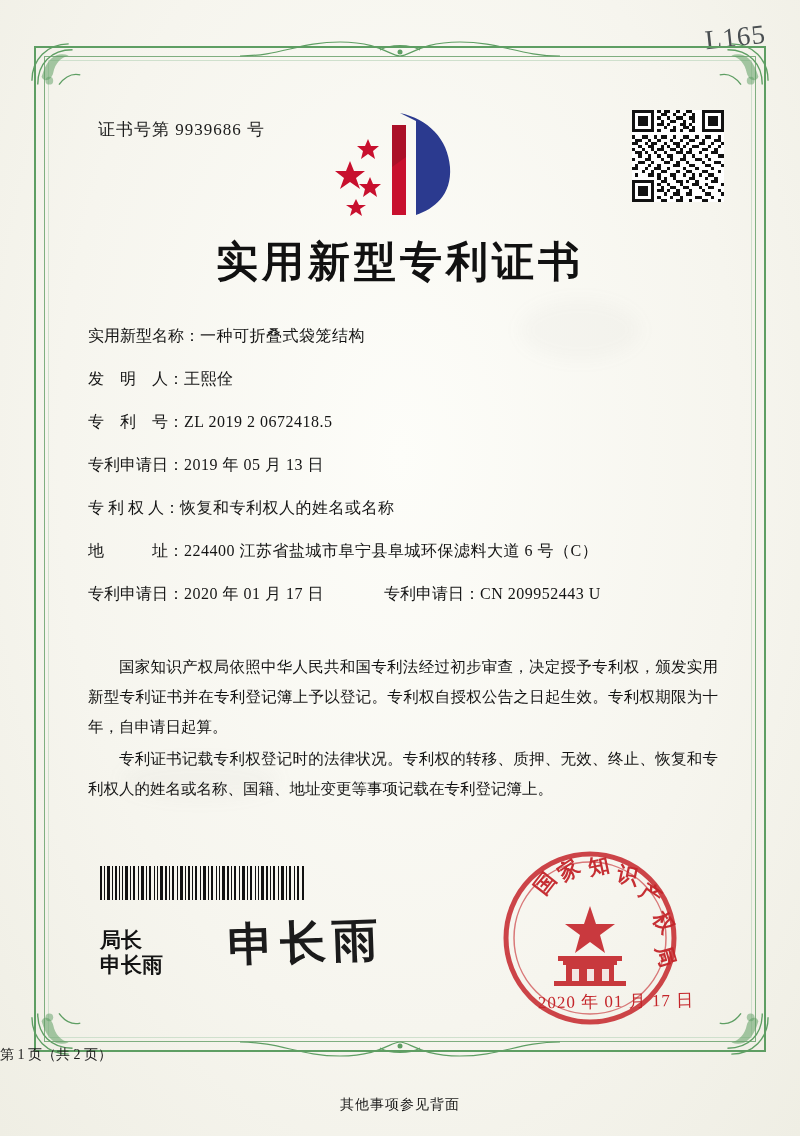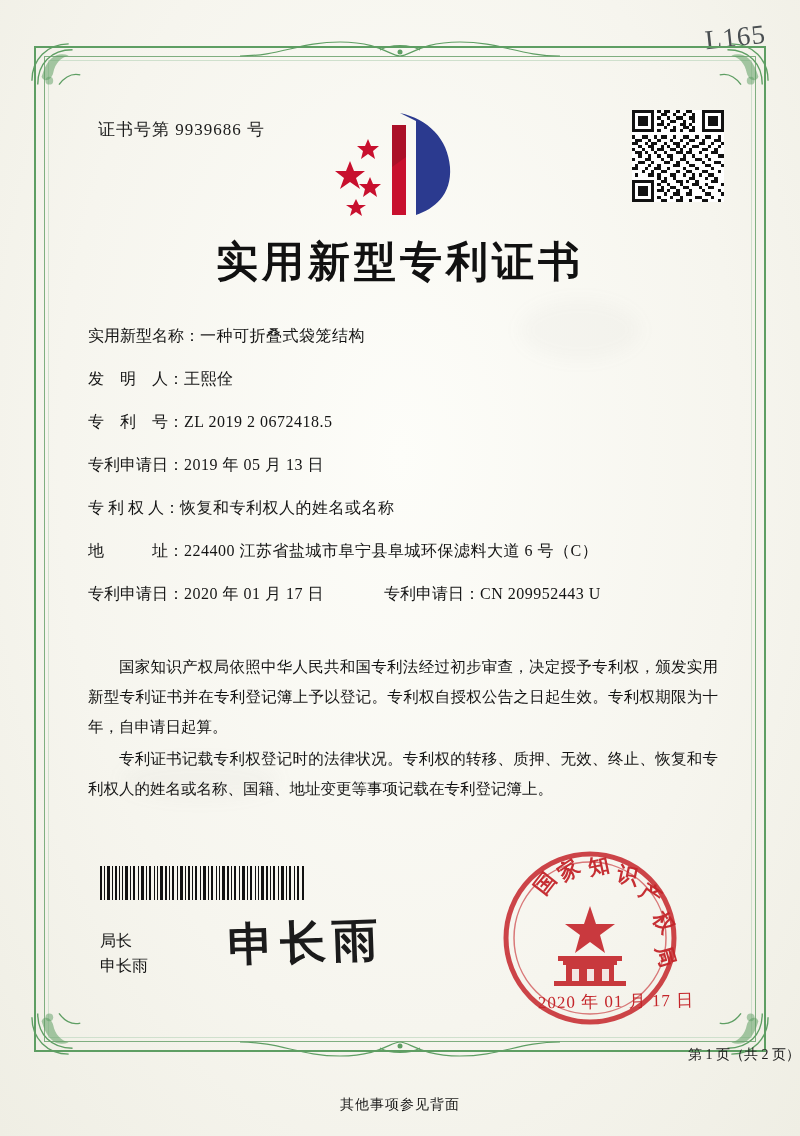--- a/index.html
+++ b/index.html
@@ -181,24 +181,24 @@
     height: 34px;
   }
   .barcode svg { display:block; width:100%; height:100%; }
 
   
   .director {
     position: absolute;
     left: 100px;
     top: 928px;
     font-family: "Liberation Serif", serif;
-    font-size: 16px;
+    font-size: 21px;
     line-height: 25px;
     color: #141414;
-    font-weight: normal;
+    font-weight: bold;
   }
   .signature {
     position: absolute;
     left: 228px;
     top: 912px;
     font-family: "Liberation Serif", serif;
     font-size: 46px;
     color: #1b1b1b;
     letter-spacing: 6px;
     transform: rotate(-2deg);
@@ -223,21 +223,21 @@
     color: #c4252a;
     letter-spacing: 1px;
     transform: rotate(-1deg);
   }
 
   
   .page-num {
     position: absolute;
     left: 0; right: 0;
     top: 1046px;
-    text-align: right;
+    text-align: left;
     font-family: "Liberation Serif", serif;
     font-size: 14px;
     color: #1a1a1a;
   }
   .footnote {
     position: absolute;
     left: 0; right: 0;
     top: 1096px;
     text-align: center;
     font-family: "Liberation Serif", serif;

